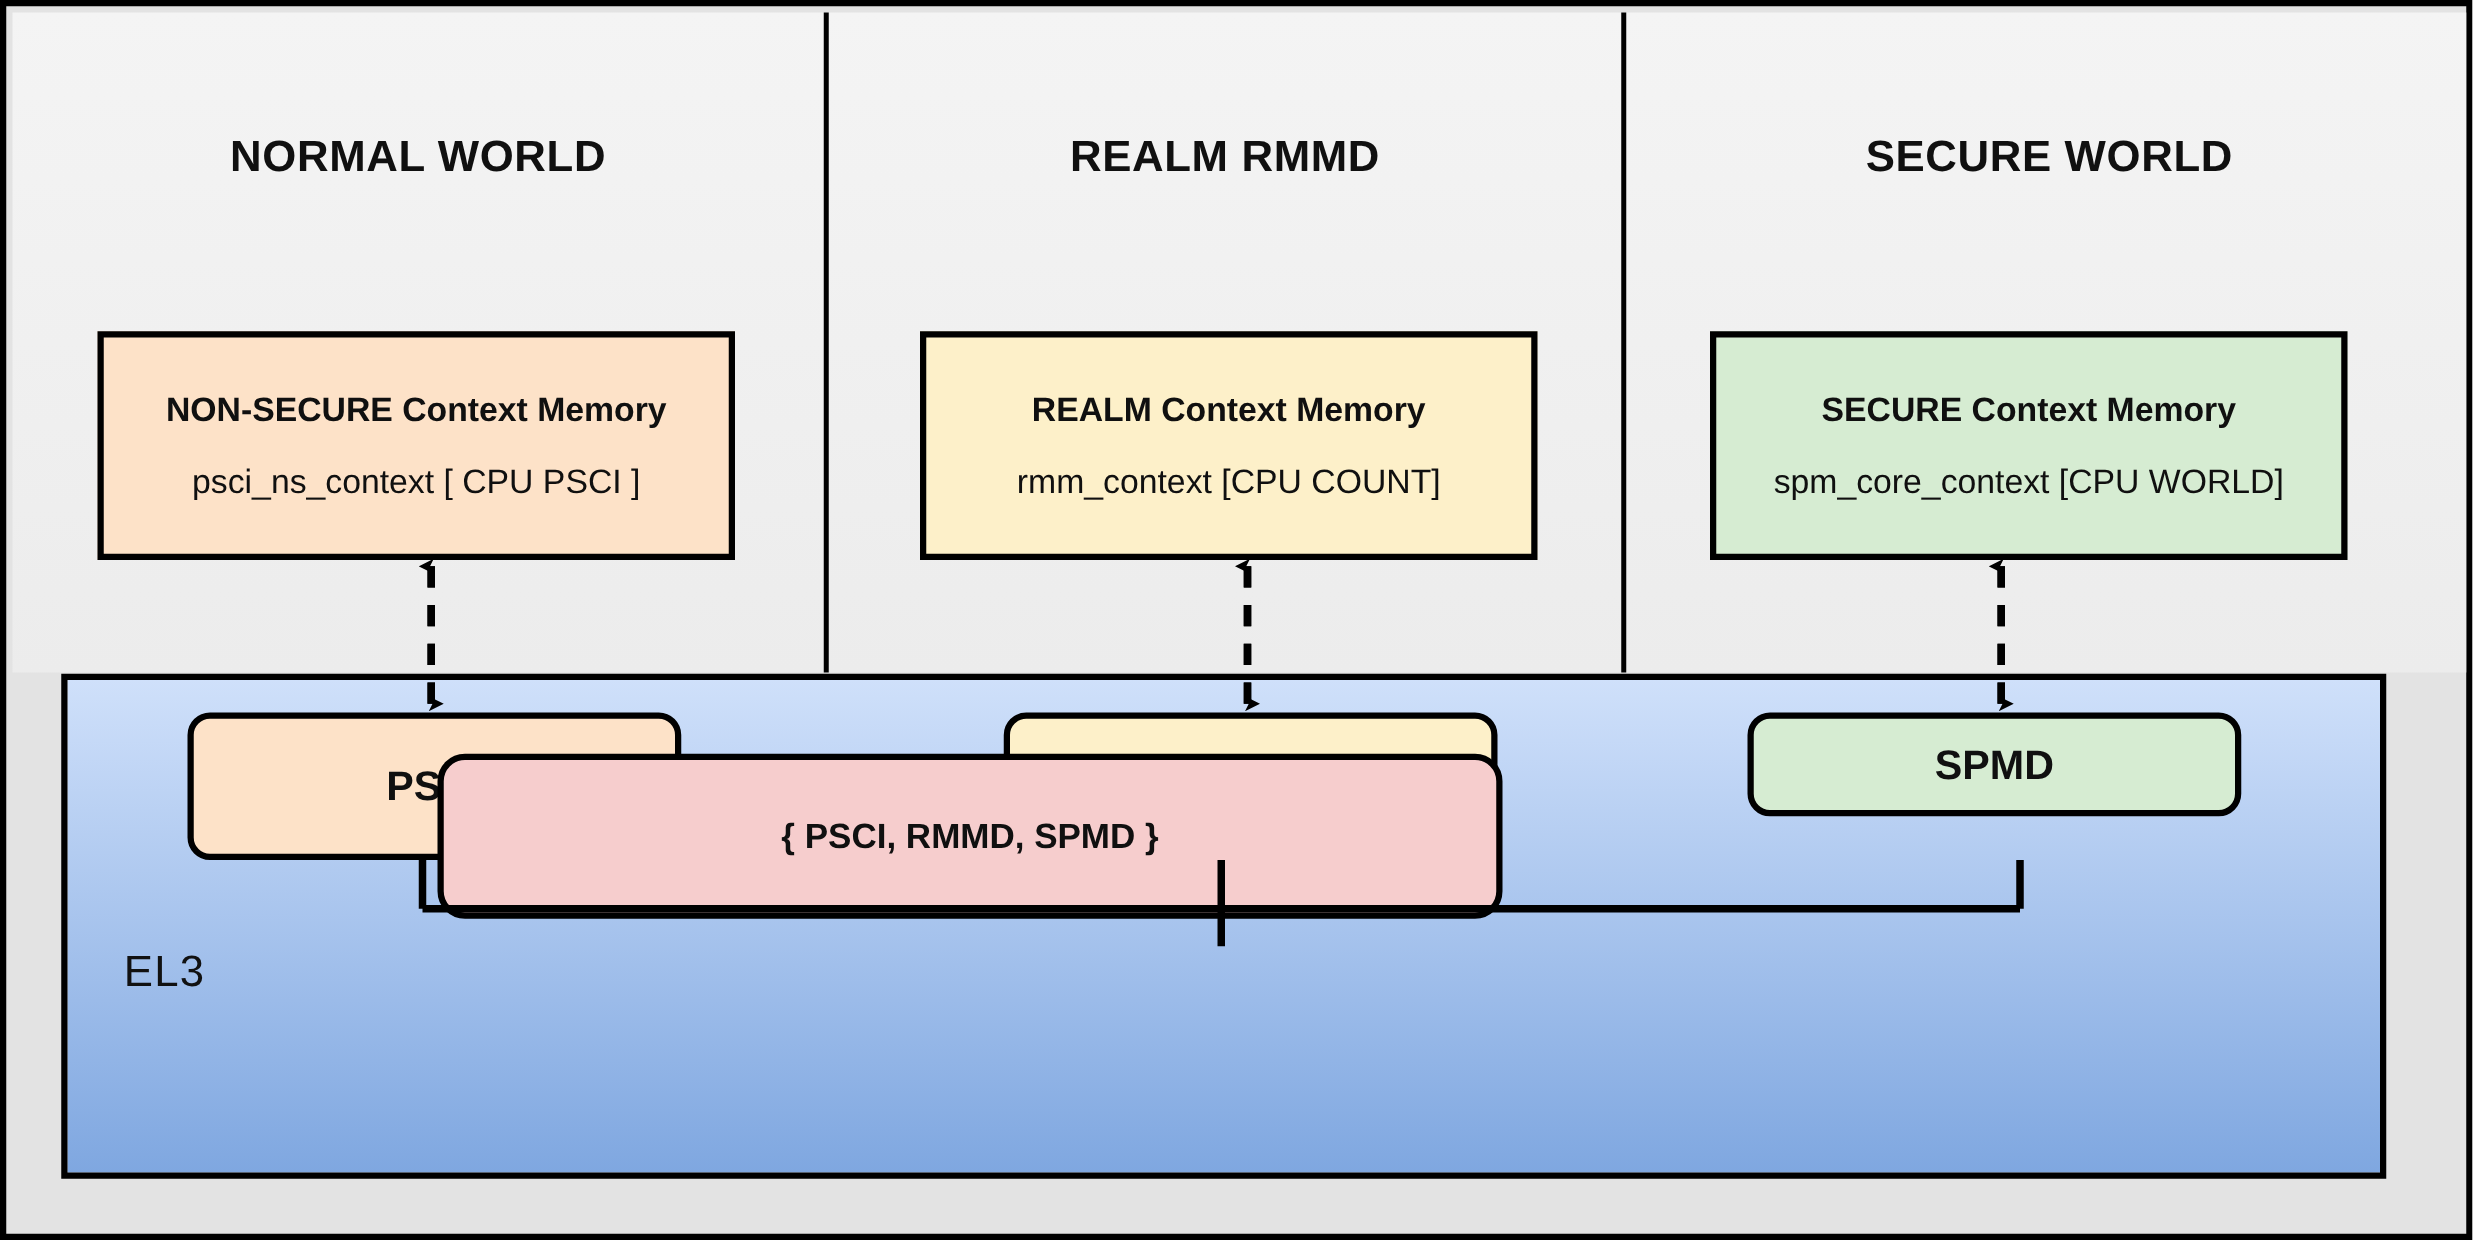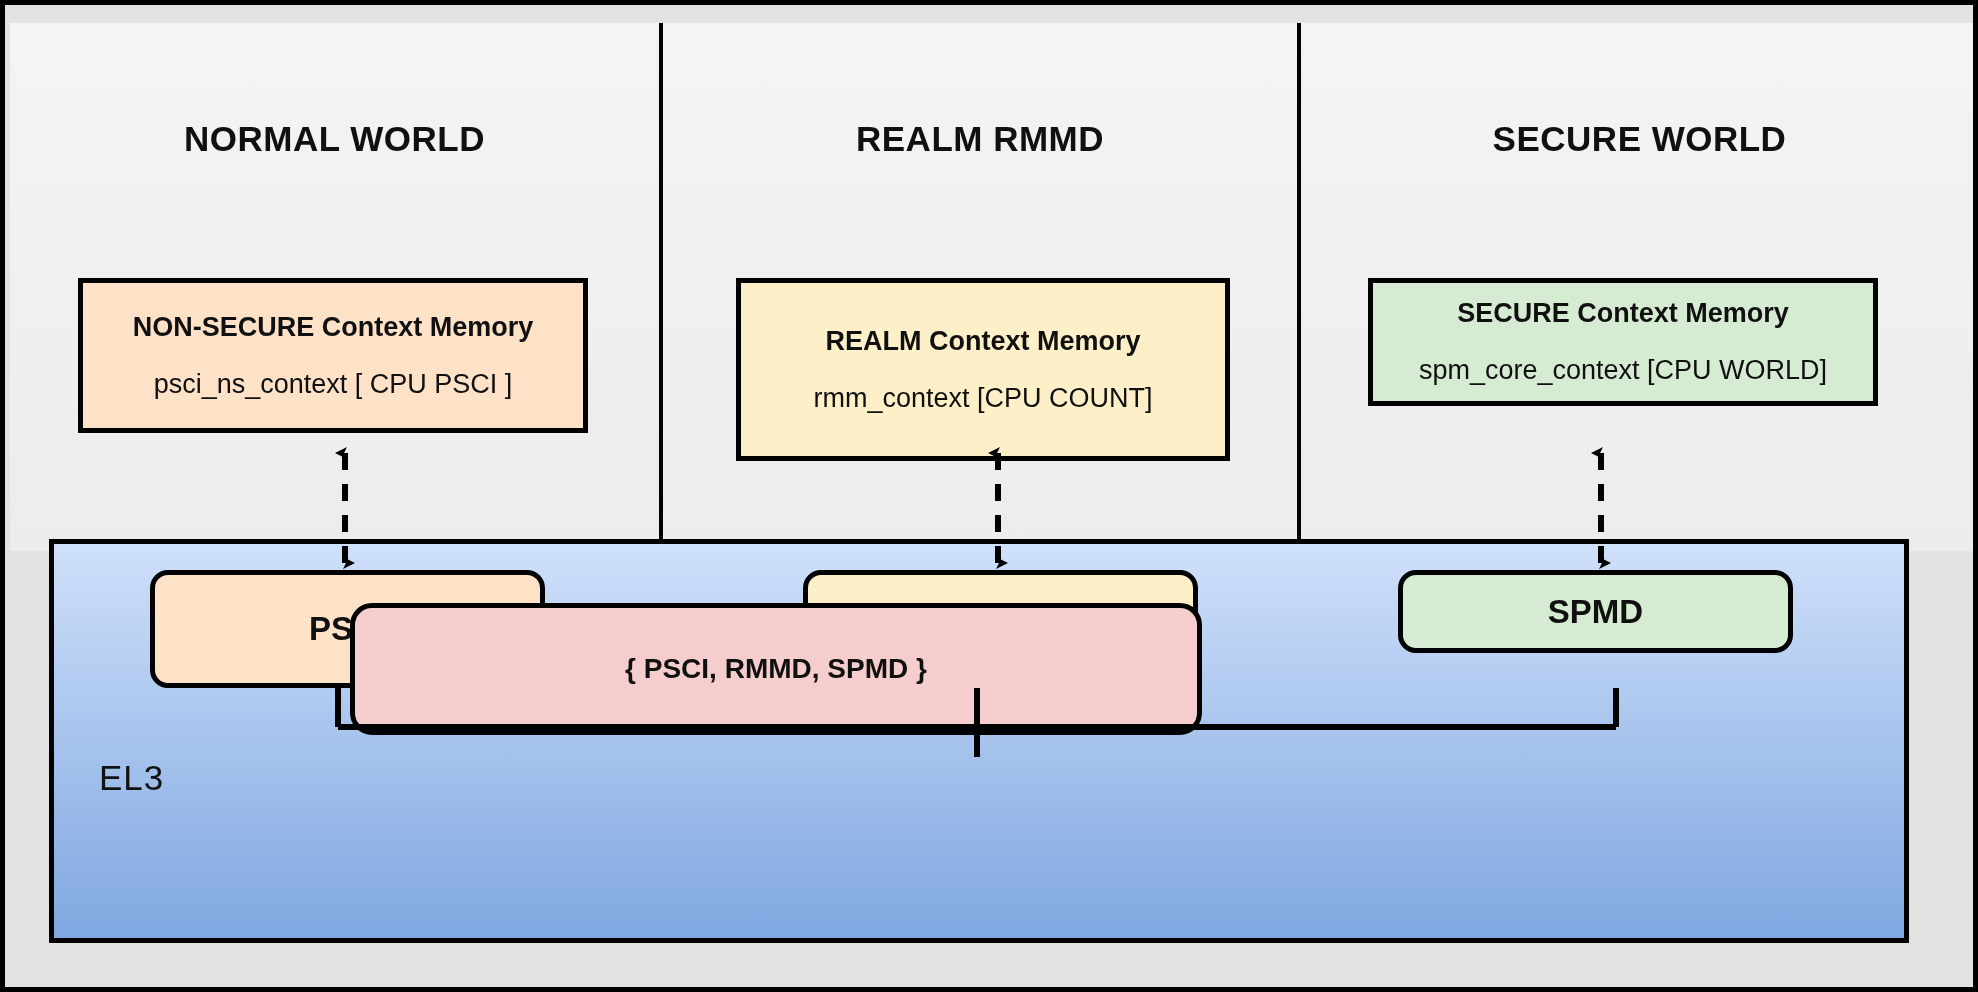--- a/index.html
+++ b/index.html
@@ -16,21 +16,21 @@
     height: 992px;
     background: #e3e3e3;
     box-sizing: border-box;
     border: 5px solid #000000;
     overflow: hidden;
   }
   
   .worlds-strip {
     position: absolute;
     left: 5px;
-    top: 18px;
+    top: 5px;
     width: 1968px;
     height: 528px;
     background: linear-gradient(180deg, #f4f4f4 0%, #ececec 100%);
   }
   .world-col {
     position: absolute;
     top: 0;
     height: 528px;
   }
   .col-divider {
@@ -156,31 +156,31 @@
       <div class="world-title">REALM RMMD</div>
     </div>
 
     <div class="world-col" style="left:1291px; width:677px;">
       <div class="world-title">SECURE WORLD</div>
     </div>
 
     <div class="col-divider" style="left:649px;"></div>
     <div class="col-divider" style="left:1287px;"></div>
 
-    <div class="ctx-box" style="left:68px; top:255px; width:510px; height:155px; background:#fde2c8;">
+    <div class="ctx-box" style="left:68px; top:255px; width:510px; height:183px; background:#fde2c8;">
       <div class="ctx-title">NON-SECURE Context Memory</div>
       <div class="ctx-sub">psci_ns_context  [ CPU PSCI ]</div>
     </div>
 
     <div class="ctx-box" style="left:726px; top:255px; width:494px; height:183px; background:#fdf0c9;">
       <div class="ctx-title">REALM Context Memory</div>
       <div class="ctx-sub">rmm_context [CPU COUNT]</div>
     </div>
 
-    <div class="ctx-box" style="left:1358px; top:255px; width:510px; height:128px; background:#d6ecd2;">
+    <div class="ctx-box" style="left:1358px; top:255px; width:510px; height:183px; background:#d6ecd2;">
       <div class="ctx-title">SECURE Context Memory</div>
       <div class="ctx-sub">spm_core_context  [CPU WORLD]</div>
     </div>
   </div>
 
   <div class="el3-box">
     <div class="el3-label">EL3</div>
   </div>
 
   <div class="disp-box" style="left:145px; top:565px; width:395px; height:118px; background:#fde2c8;">

